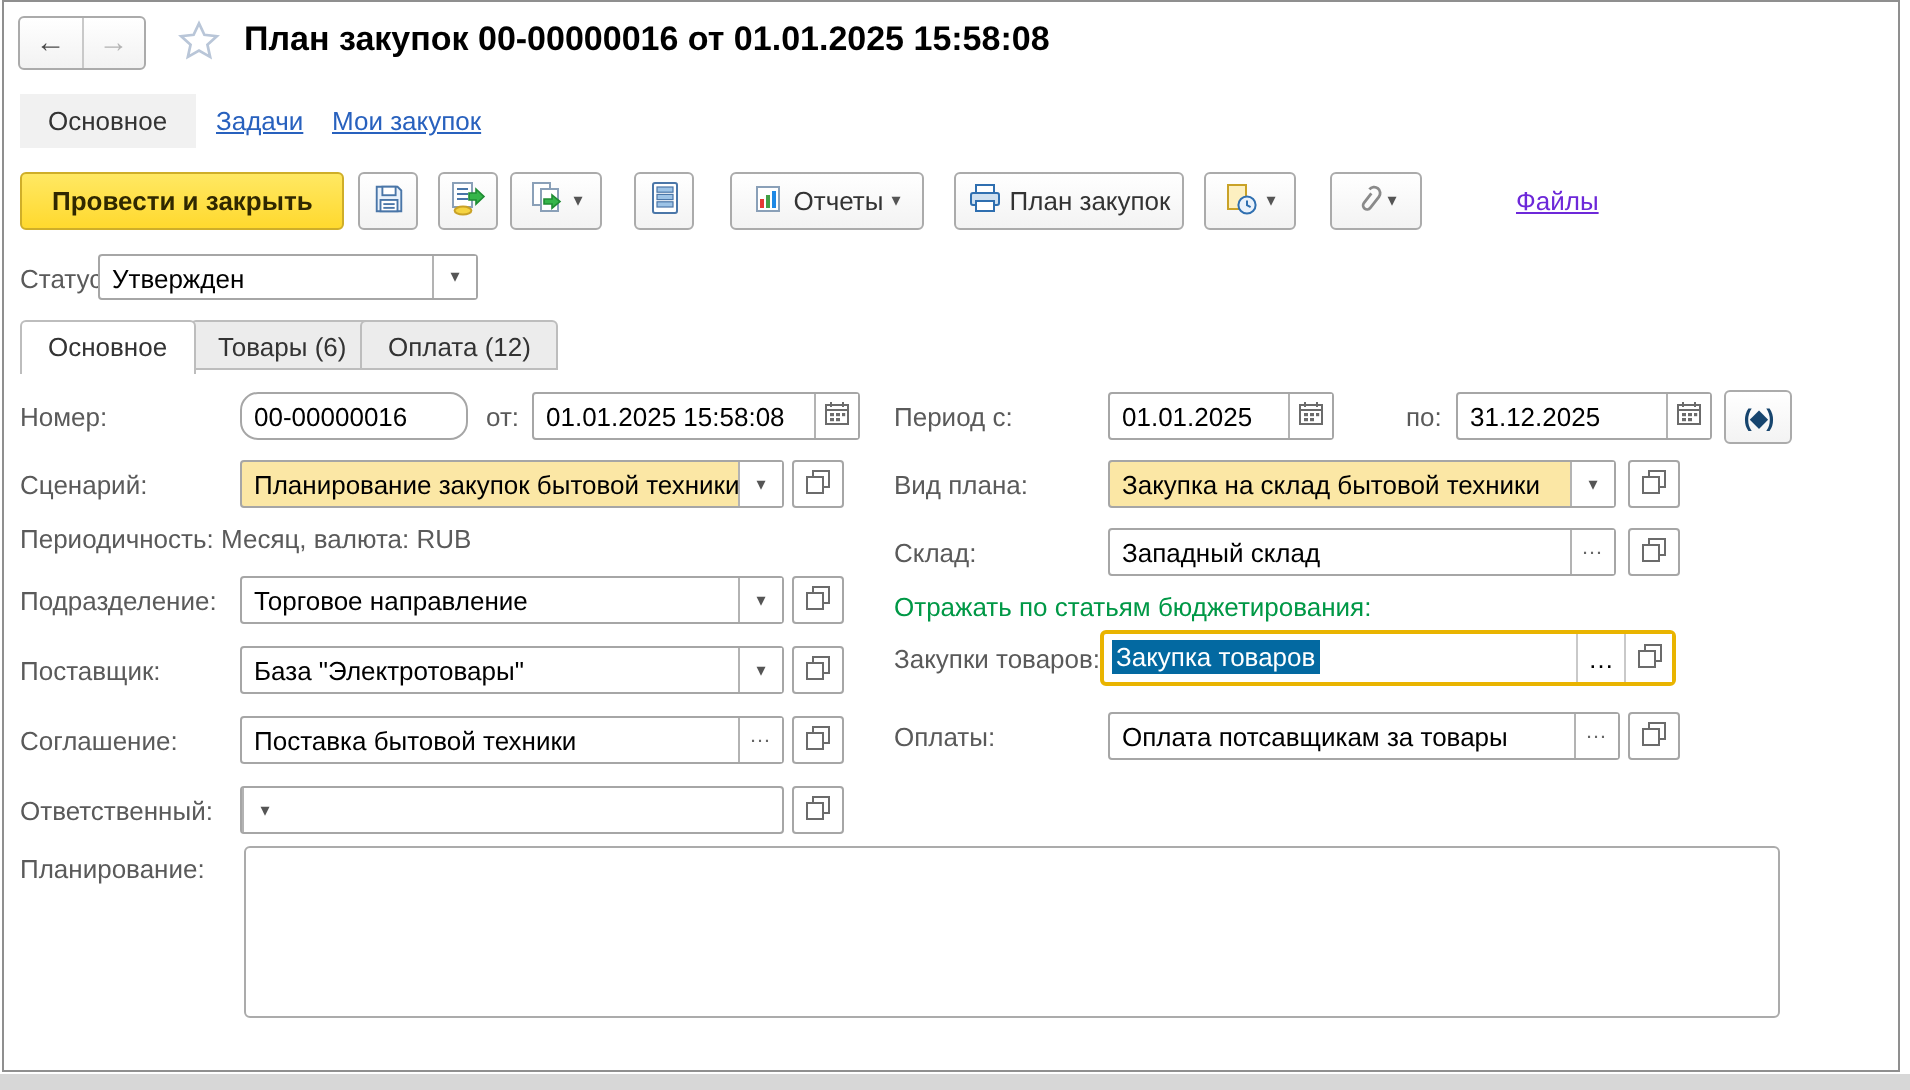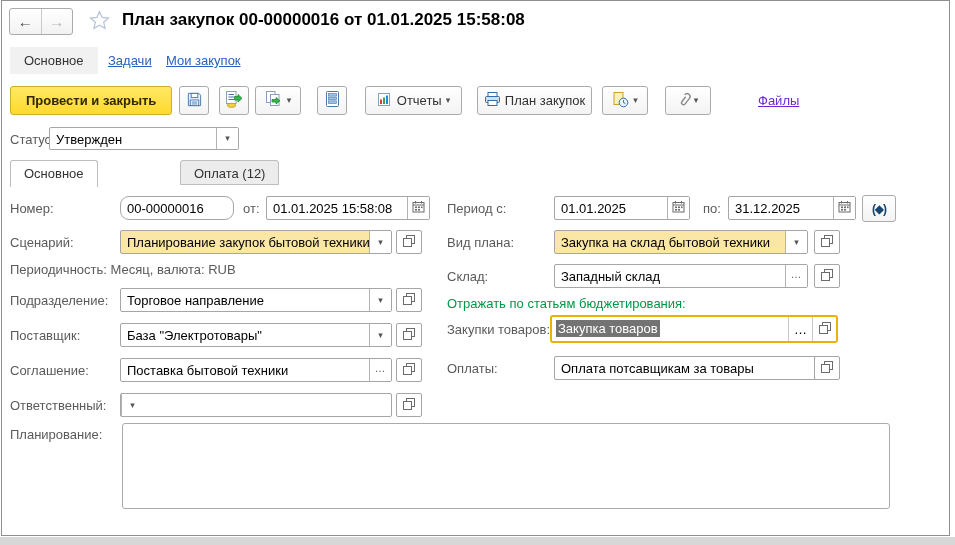--- a/index.html
+++ b/index.html
@@ -36,21 +36,21 @@
   .cbtn .dots{font-size:11px;color:#666;letter-spacing:1px;padding-bottom:4px;}
   .openb{position:absolute;width:26px;height:24px;border:1px solid #a6a6a6;border-radius:2px;background:#fff;display:flex;align-items:center;justify-content:center;}
 
   
   .dtab{position:absolute;top:159px;height:25px;padding:5px 13px 0;border:1px solid #bdbdbd;border-radius:3px 3px 0 0;background:#ececec;color:#333;white-space:nowrap;}
   .dtab.active{background:#fff;height:27px;border-bottom:none;z-index:2;}
 
   .green-cap{position:absolute;color:#009846;white-space:nowrap;}
   .focusgrp{position:absolute;display:flex;height:28px;border:2px solid #e9b400;border-radius:3px;background:#fff;}
   .focusgrp .fval{flex:1;padding:4px 4px 0;white-space:nowrap;overflow:hidden;}
-  .focusgrp .sel{background:#737373;color:#fff;padding:1px 2px;}
+  .focusgrp .sel{background:#0369a1;color:#fff;padding:1px 2px;}
   .focusgrp .gbtn{width:24px;border-left:1px solid #c9c9c9;display:flex;align-items:center;justify-content:center;background:#fff;}
 
   .comment-area{position:absolute;left:120px;top:422px;width:768px;height:86px;border:1px solid #ababab;border-radius:3px;resize:none;outline:none;font-family:"Liberation Sans","DejaVu Sans",sans-serif;font-size:13px;}
   .periodbtn{position:absolute;left:860px;top:194px;width:34px;height:27px;border:1px solid #ababab;border-radius:3px;background:linear-gradient(#ffffff,#f3f3f3);display:flex;align-items:center;justify-content:center;color:#17456e;font-weight:bold;font-size:12px;letter-spacing:-1px;}
 </style>
 </head>
 <body>
 
 <div class="stage">
   <div class="win">
@@ -155,20 +155,21 @@
 
     <div class="lbl" style="left:8px;top:131px;">Статус:</div>
     <div class="combo" style="left:47px;top:126px;width:190px;height:23px;">
       <div class="val">Утвержден</div>
       <div class="cbtn">
           <span class="caret">▾</span>
         </div>
     </div>
 
     <div class="dtab active" style="left:8px;">Основное</div>
+    <div class="dtab" style="left:93px;">Товары (6)</div>
     <div class="dtab" style="left:178px;">Оплата (12)</div>
 
     <div class="lbl" style="left:8px;top:200px;">Номер:</div>
     <div class="combo" style="left:118px;top:195px;width:114px;border-radius:9px;">
       <div class="val">00-00000016</div>
     </div>
     <div class="lbl" style="left:241px;top:200px;">от:</div>
     <div class="combo" style="left:264px;top:195px;width:164px;">
       <div class="val">01.01.2025 15:58:08</div>
       <div class="cbtn">
@@ -254,21 +255,21 @@
         <span><svg width="12" height="12" viewBox="0 0 12 12">
             <rect x="3.5" y="0.5" width="8" height="8" fill="#fff" stroke="#6b6b6b"></rect>
             <rect x="0.5" y="3.5" width="8" height="8" fill="#fff" stroke="#6b6b6b"></rect>
           </svg></span>
       </div>
 
     <div class="lbl" style="left:8px;top:426px;">Планирование:</div>
     <textarea class="comment-area" style=""></textarea>
 
     <div class="lbl" style="left:445px;top:200px;">Период с:</div>
-    <div class="combo" style="left:552px;top:195px;width:136px;">
+    <div class="combo" style="left:552px;top:195px;width:113px;">
       <div class="val">01.01.2025</div>
       <div class="cbtn">
           <span><svg width="13" height="13" viewBox="0 0 13 13">
               <rect x="1" y="2.5" width="11" height="9.5" fill="#fff" stroke="#6b6b6b"></rect>
               <line x1="1" y1="5" x2="12" y2="5" stroke="#6b6b6b"></line>
               <line x1="3.5" y1="1" x2="3.5" y2="3.5" stroke="#6b6b6b"></line>
               <line x1="9.5" y1="1" x2="9.5" y2="3.5" stroke="#6b6b6b"></line>
               <rect x="3" y="6.5" width="2" height="1.6" fill="#6b6b6b"></rect>
               <rect x="6" y="6.5" width="2" height="1.6" fill="#6b6b6b"></rect>
               <rect x="9" y="6.5" width="1.6" height="1.6" fill="#6b6b6b"></rect>
@@ -336,21 +337,21 @@
         </div>
       <div class="gbtn">
           <span><svg width="12" height="12" viewBox="0 0 12 12">
               <rect x="3.5" y="0.5" width="8" height="8" fill="#fff" stroke="#6b6b6b"></rect>
               <rect x="0.5" y="3.5" width="8" height="8" fill="#fff" stroke="#6b6b6b"></rect>
             </svg></span>
         </div>
     </div>
 
     <div class="lbl" style="left:445px;top:360px;">Оплаты:</div>
-    <div class="combo" style="left:552px;top:355px;width:284px;">
+    <div class="combo" style="left:552px;top:355px;width:256px;">
       <div class="val">Оплата потсавщикам за товары</div>
       <div class="cbtn">
           <span class="dots">…</span>
         </div>
     </div>
     <div class="openb" style="left:812px;top:355px;">
         <span><svg width="12" height="12" viewBox="0 0 12 12">
             <rect x="3.5" y="0.5" width="8" height="8" fill="#fff" stroke="#6b6b6b"></rect>
             <rect x="0.5" y="3.5" width="8" height="8" fill="#fff" stroke="#6b6b6b"></rect>
           </svg></span>

